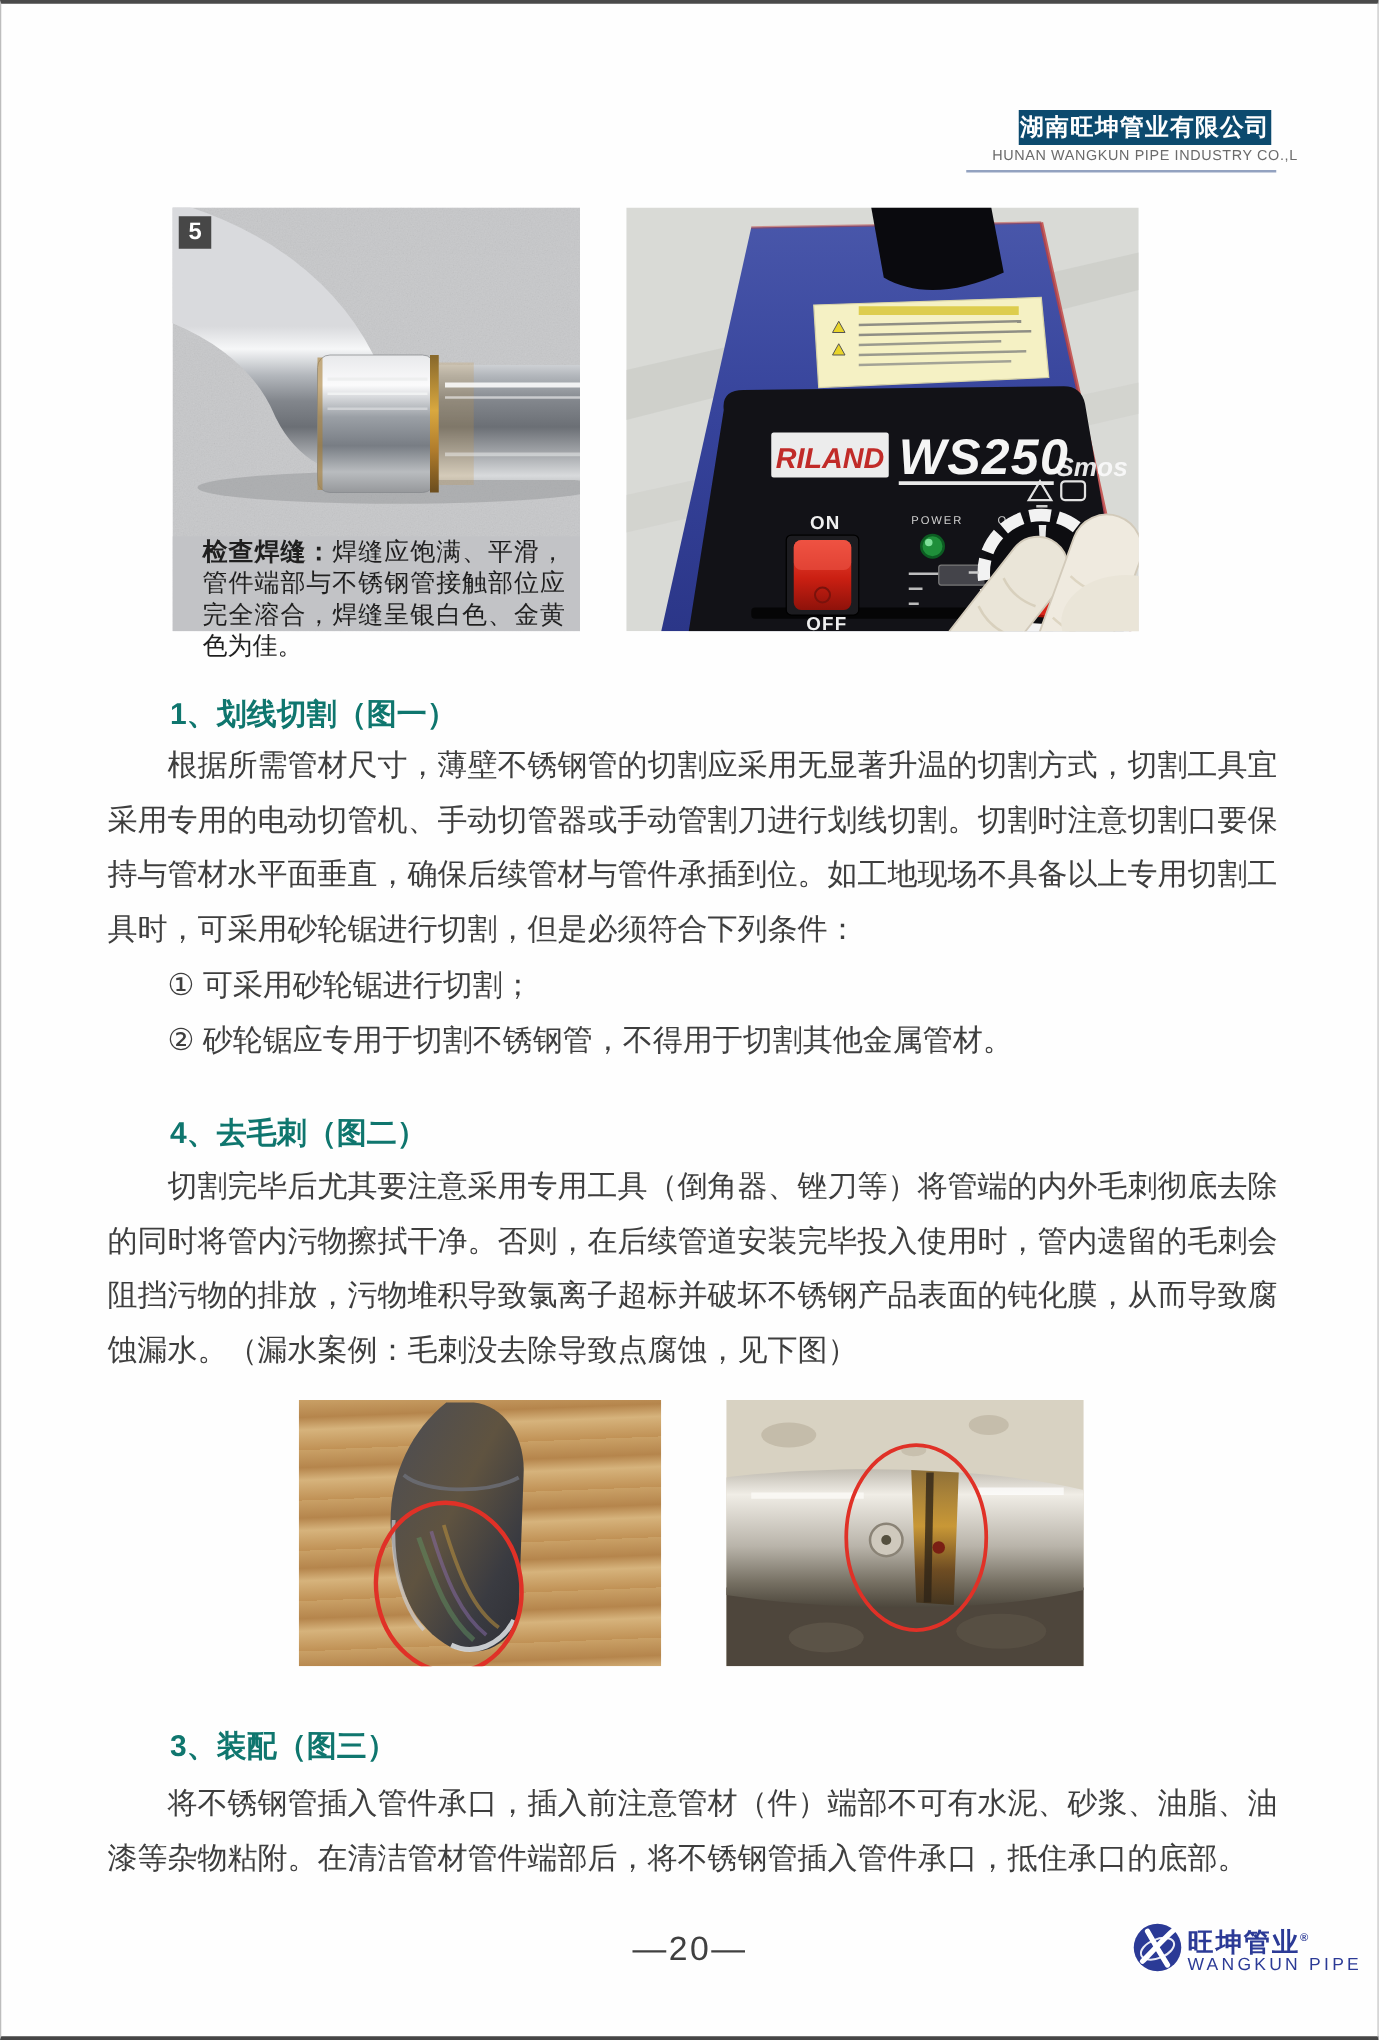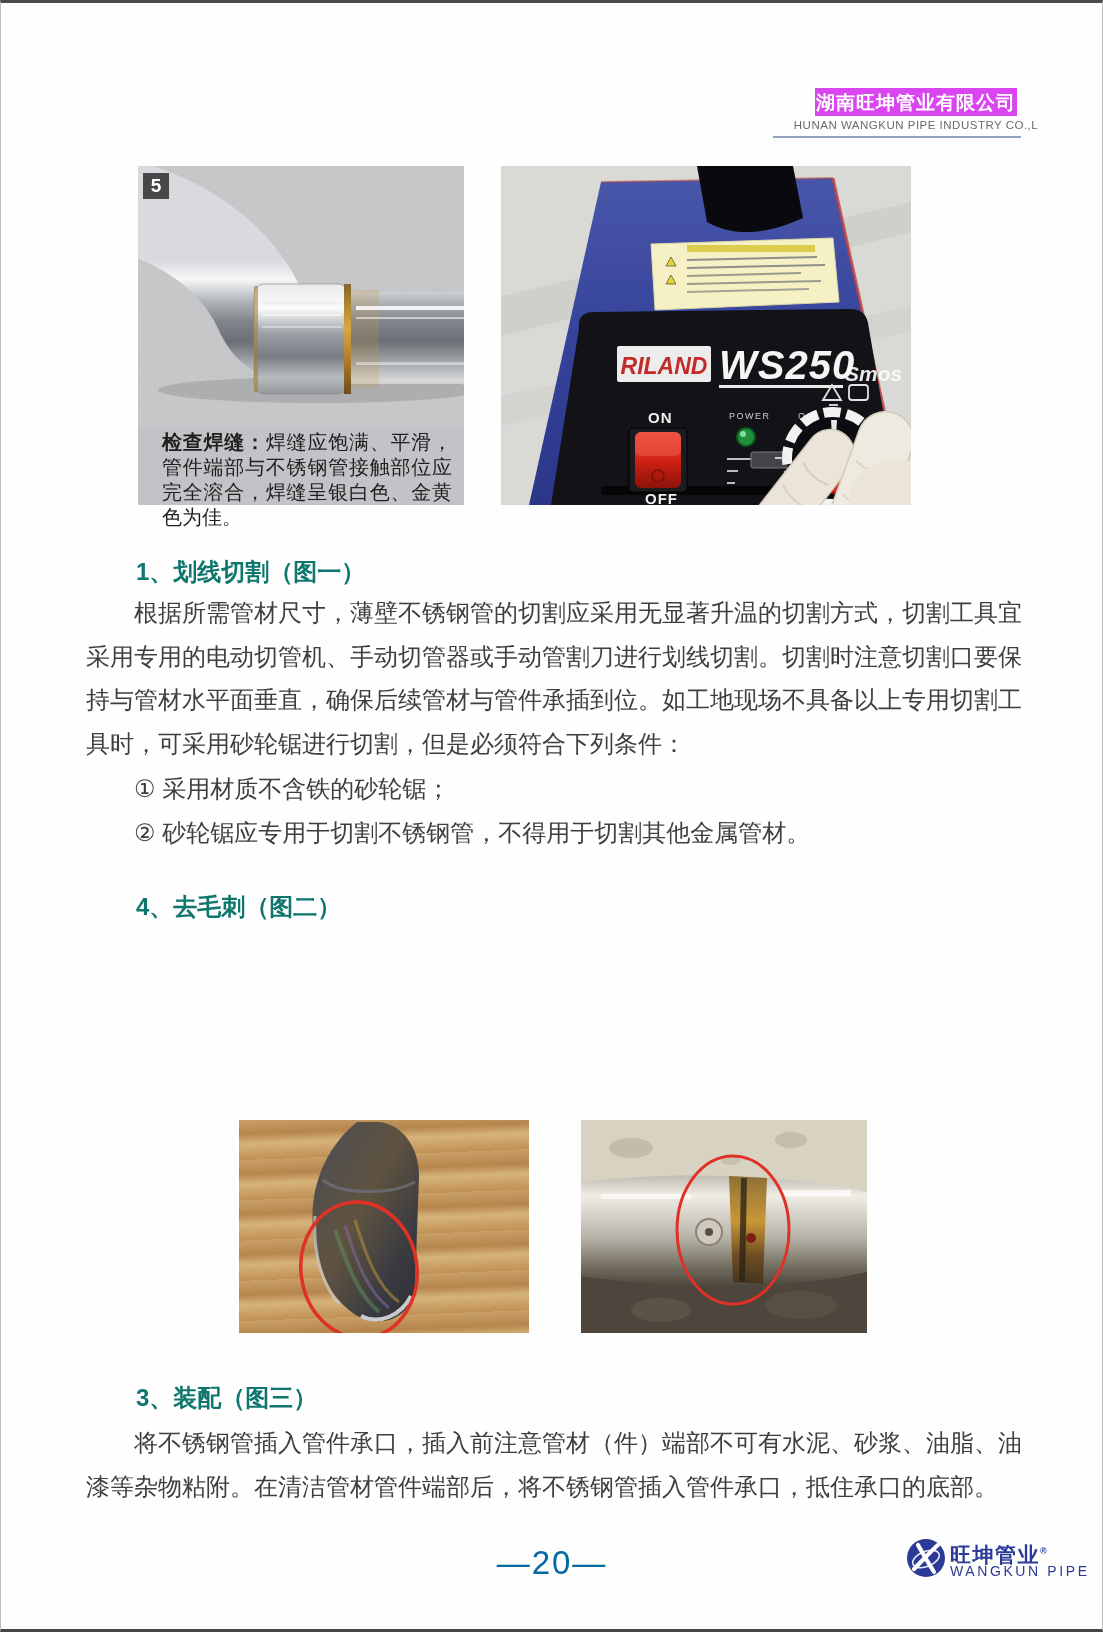--- a/index.html
+++ b/index.html
@@ -7,21 +7,21 @@
     position:relative;width:1103px;height:1632px;margin:0 auto;
     background:#fefefe;box-sizing:border-box;
     border-top:3px solid #4a4a4a;border-bottom:3px solid #464646;
     border-left:1px solid #bdbdbd;border-right:1px solid #bdbdbd;
     font-family:"Liberation Sans","DejaVu Sans",sans-serif;
     overflow:hidden;
   }
   
   .company-box{
     position:absolute;left:814px;top:85px;width:202px;height:28px;
-    background:#d946ef;color:#ffffff;text-align:center;line-height:29px;
+    background:#0c4a6e;color:#ffffff;text-align:center;line-height:29px;
     font-family:"Liberation Serif","DejaVu Serif",serif;
     font-weight:bold;font-size:19px;letter-spacing:1px;
   }
   .company-en{
     position:absolute;left:766px;top:116px;width:298px;text-align:center;
     font-size:11.5px;color:#6b6b6b;letter-spacing:.5px;white-space:nowrap;
   }
   .header-rule{position:absolute;left:772px;top:133px;width:248px;height:2px;background:#93a2c0;}
 
   
@@ -54,21 +54,21 @@
   }
   .sec-list .li{text-indent:48px;}
 
   
   .fig-corr1{position:absolute;left:238px;top:1117px;width:290px;height:213px;}
   .fig-corr2{position:absolute;left:580px;top:1117px;width:286px;height:213px;}
 
   
   .page-num{
     position:absolute;left:481px;top:1541px;width:140px;text-align:center;
-    font-size:33px;color:#0369a1;letter-spacing:2px;
+    font-size:27px;color:#404040;letter-spacing:2px;
   }
   .logo{position:absolute;left:905px;top:1535px;display:flex;align-items:center;}
   .logo-texts{margin-left:4px;}
   .logo-cn{
     font-weight:bold;font-size:21px;color:#2b3a96;letter-spacing:1.5px;line-height:22px;
     white-space:nowrap;
   }
   .logo-reg{font-size:9px;vertical-align:super;letter-spacing:0;}
   .logo-en{
     font-size:14px;color:#2b3a96;letter-spacing:2.6px;line-height:11px;white-space:nowrap;
@@ -210,25 +210,26 @@
           <path d="M 342,336 q 22,10 46,2" fill="none" stroke="#ddd5c2" stroke-width="2"></path>
         </g>
         <ellipse cx="400" cy="332" rx="52" ry="38" fill="#eae5d8"></ellipse>
       </g>
     </svg>
   </div>
 
   <div class="sec-h" style="top:556px">1、划线切割（图一）</div>
   <div class="sec-body" style="top:588px">根据所需管材尺寸，薄壁不锈钢管的切割应采用无显著升温的切割方式，切割工具宜采用专用的电动切管机、手动切管器或手动管割刀进行划线切割。切割时注意切割口要保持与管材水平面垂直，确保后续管材与管件承插到位。如工地现场不具备以上专用切割工具时，可采用砂轮锯进行切割，但是必须符合下列条件：</div>
   <div class="sec-list" style="top:764px">
-    <div class="li">① 采用材质不含铁的砂轮锯；</div>
+    <div class="li">① 可采用砂轮锯进行切割；</div>
     <div class="li">② 砂轮锯应专用于切割不锈钢管，不得用于切割其他金属管材。</div>
   </div>
 
   <div class="sec-h" style="top:891px">4、去毛刺（图二）</div>
+  <div class="sec-body" style="top:925px">切割完毕后尤其要注意采用专用工具（倒角器、锉刀等）将管端的内外毛刺彻底去除的同时将管内污物擦拭干净。否则，在后续管道安装完毕投入使用时，管内遗留的毛刺会阻挡污物的排放，污物堆积导致氯离子超标并破坏不锈钢产品表面的钝化膜，从而导致腐蚀漏水。（漏水案例：毛刺没去除导致点腐蚀，见下图）</div>
 
   <div class="fig-corr1">
     <svg width="290" height="213" viewBox="0 0 290 213">
       <defs>
         <linearGradient id="woodGrad" x1="0" y1="0" x2="0.16" y2="0.1" spreadMethod="repeat" gradientTransform="rotate(55)">
           <stop offset="0" stop-color="#c9a066"></stop>
           <stop offset="0.35" stop-color="#b5854c"></stop>
           <stop offset="0.6" stop-color="#d6b37c"></stop>
           <stop offset="1" stop-color="#c09155"></stop>
         </linearGradient>

